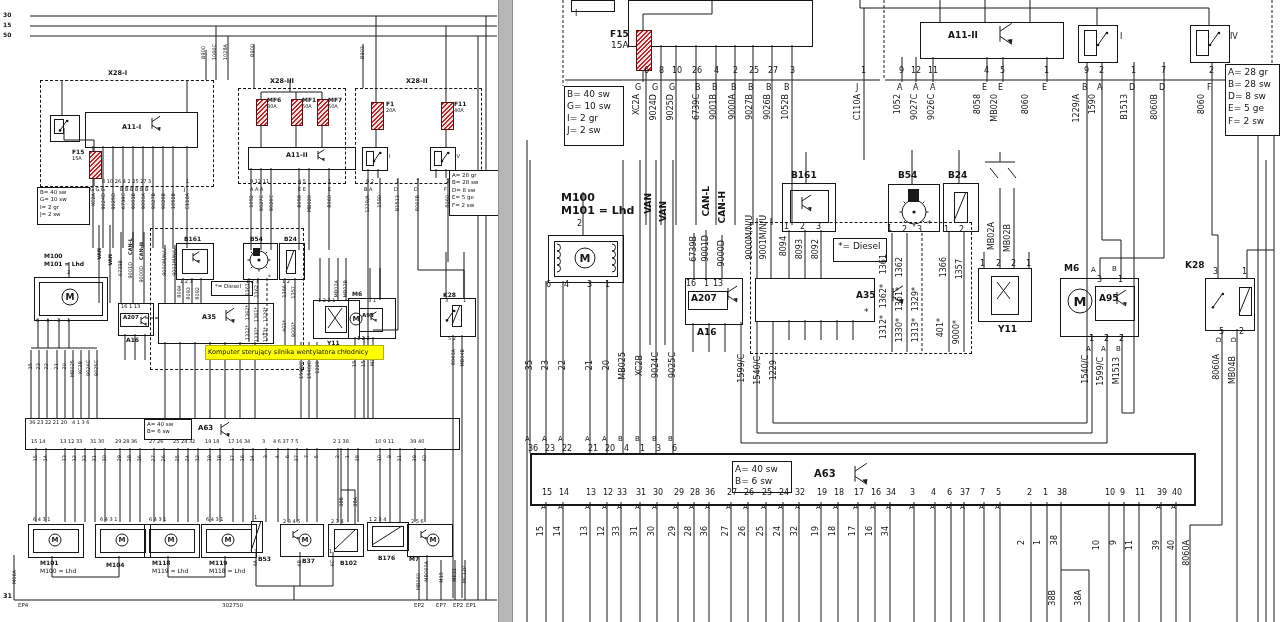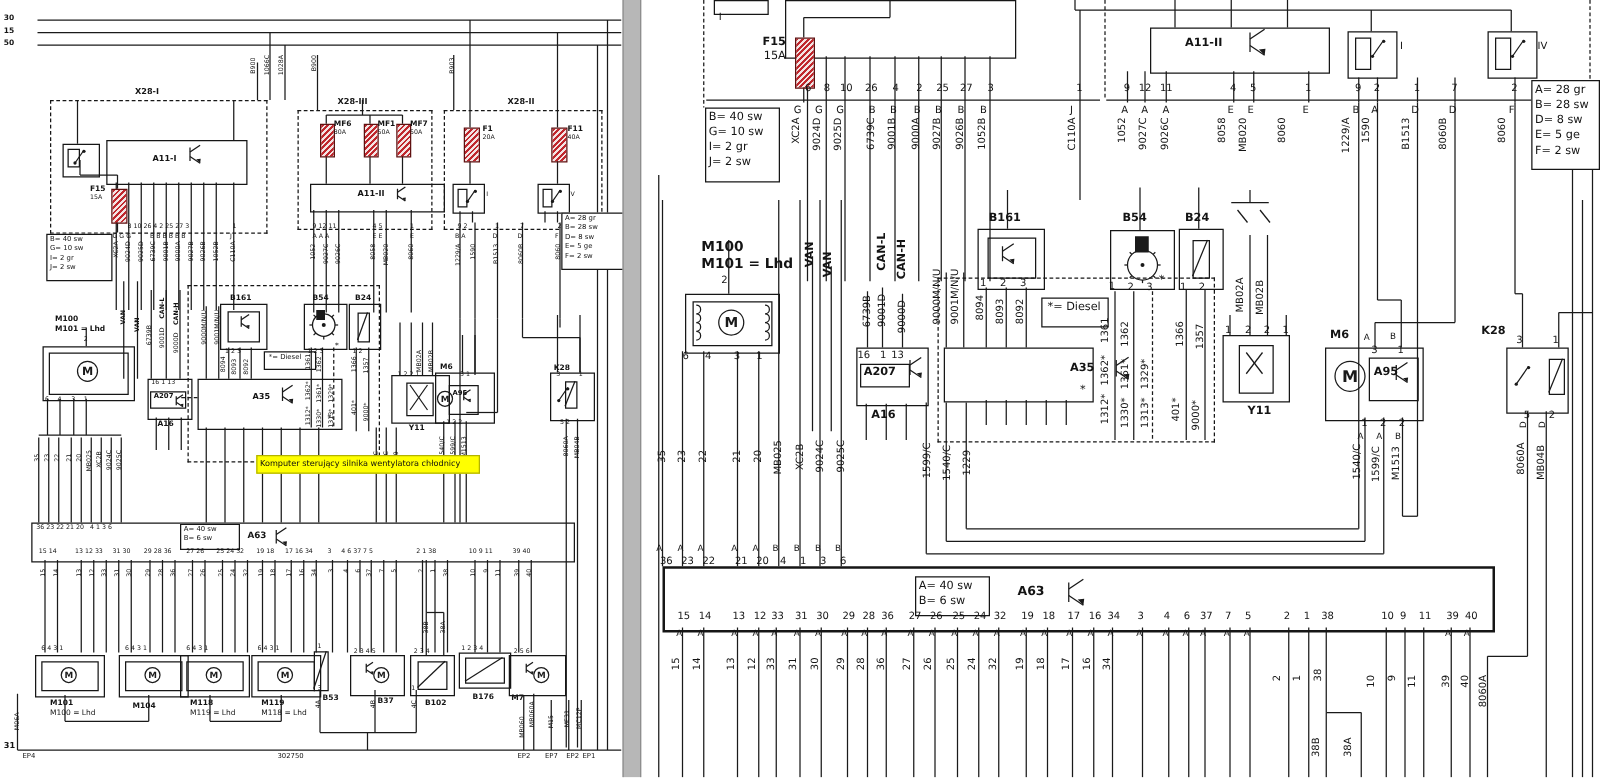--- a/index.html
+++ b/index.html
@@ -485,21 +485,21 @@
       <circle cx="1222.9" cy="294" r="1.3" fill="#1a1a1a"></circle>
       <line x1="954" y1="221" x2="966" y2="192" stroke="#1a1a1a" stroke-width="1"></line>
       <line x1="1239" y1="314" x2="1250" y2="287" stroke="#1a1a1a" stroke-width="1"></line>
       <rect x="908" y="189" width="11" height="13" fill="#1a1a1a"></rect>
       <line x1="997" y1="282" x2="1010" y2="299" stroke="#1a1a1a" stroke-width="1"></line>
       <line x1="997" y1="299" x2="1010" y2="282" stroke="#1a1a1a" stroke-width="1"></line>
       <path d="M 557 244 a3.5 3.5 0 0 1 0 7 a3.5 3.5 0 0 1 0 7 a3.5 3.5 0 0 1 0 7 a3.5 3.5 0 0 1 0 7" stroke="#1a1a1a" fill="none"></path>
       <path d="M 612 244 a3.5 3.5 0 0 1 0 7 a3.5 3.5 0 0 1 0 7 a3.5 3.5 0 0 1 0 7 a3.5 3.5 0 0 1 0 7" stroke="#1a1a1a" fill="none"></path>
     </svg>
   <div id="divider" style="left: 498px;"></div>
-  <div class="hl" id="hl-note" style="left: 205px; top: 364px; width: 173px; height: 13px; background: rgb(255, 255, 0);">Komputer sterujący silnika wentylatora chłodnicy</div>
+  <div class="hl" id="hl-note" style="left: 205px; top: 345px; width: 173px; height: 13px; background: rgb(255, 255, 0);">Komputer sterujący silnika wentylatora chłodnicy</div>
 <div class="box dash" style="left: 40px; top: 80px; width: 172px; height: 105px;"></div>
     <div class="box" style="left: 85px; top: 112px; width: 111px; height: 34px;"></div>
     <div class="box" style="left: 50px; top: 115px; width: 28px; height: 25px;"></div>
     <div class="box" style="left: 54px; top: 119px; width: 8px; height: 13px;"></div>
     <div class="box dash" style="left: 238px; top: 88px; width: 106px; height: 94px;"></div>
     <div class="box dash" style="left: 355px; top: 88px; width: 125px; height: 94px;"></div>
     <div class="box" style="left: 248px; top: 147px; width: 106px; height: 21px;"></div>
     <div class="box" style="left: 362px; top: 147px; width: 24px; height: 22px;"></div>
     <div class="box" style="left: 366px; top: 151px; width: 6px; height: 13px;"></div>
     <div class="box" style="left: 430px; top: 147px; width: 24px; height: 22px;"></div>

